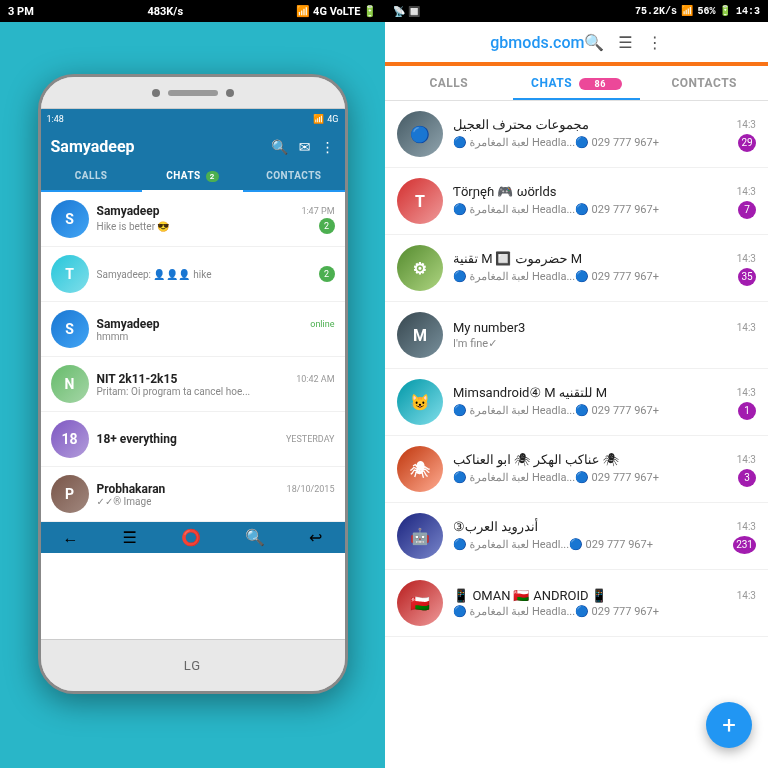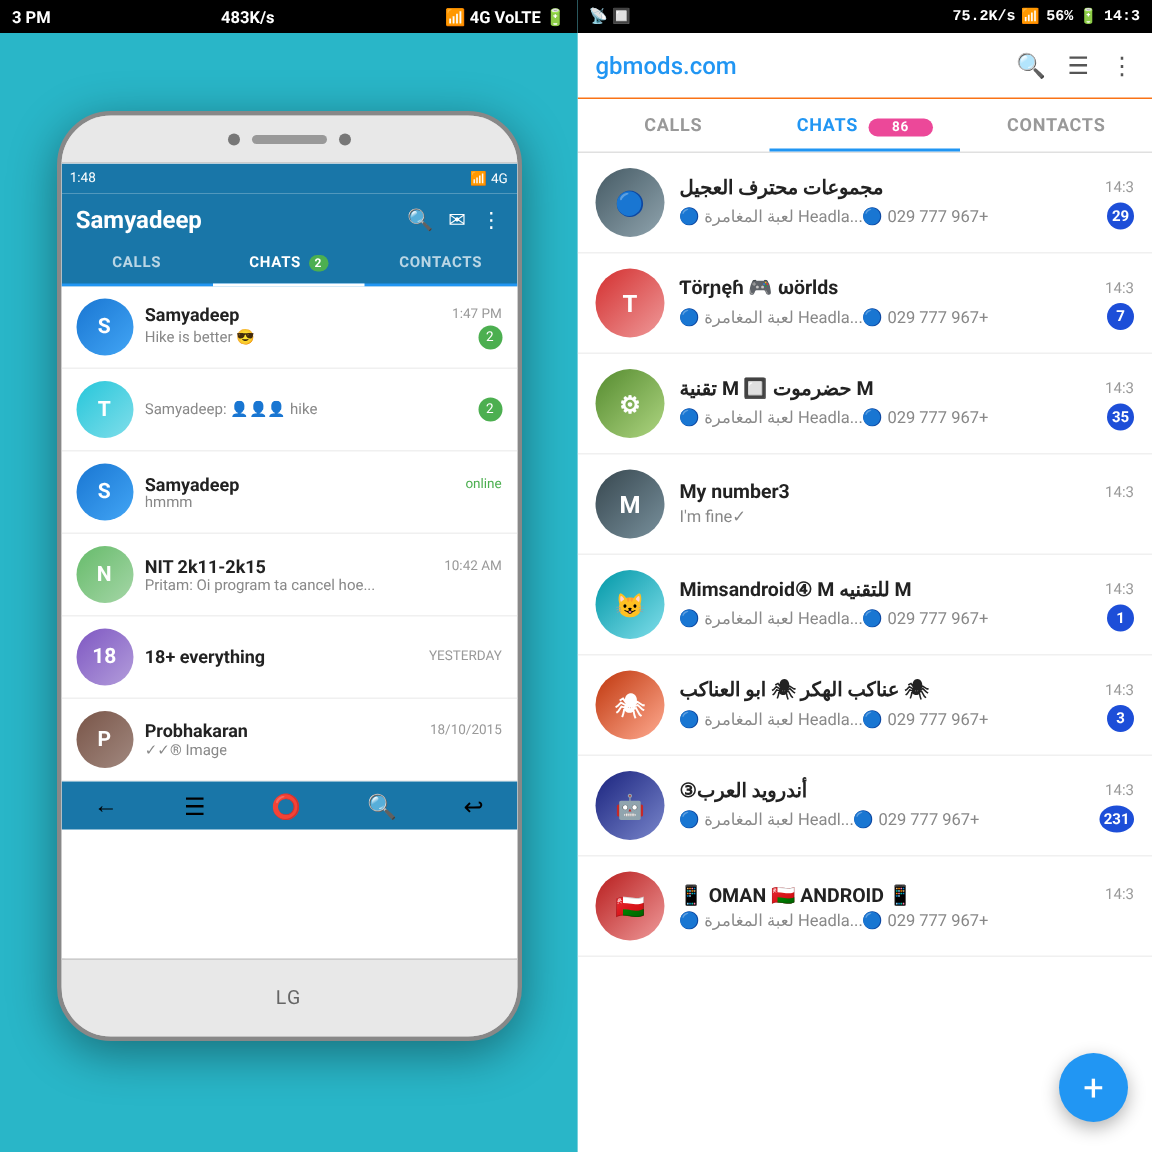--- a/index.html
+++ b/index.html
@@ -299,24 +299,24 @@
       display: flex;
       gap: 4px;
       align-items: center;
       font-family: Liberation Mono, monospace;
     }
 
     
     .app-top-bar {
       height: 44px;
       background: #fff;
-      border-bottom: 1px solid #f97316;
-      display: flex;
-      align-items: center;
-      justify-content: space-between;
+      border-bottom: 4px solid #f97316;
+      display: flex;
+      align-items: center;
+      justify-content: center;
       padding: 0 12px;
     }
 
     .app-domain {
       font-size: 16px;
       color: #2196F3;
       font-weight: 500;
     }
 
     .app-top-icons {
@@ -403,21 +403,21 @@
 
     .right-name-row {
       display: flex;
       justify-content: space-between;
       align-items: center;
       margin-bottom: 2px;
     }
 
     .right-chat-name {
       font-size: 13px;
-      font-weight: bold;
+      font-weight: normal;
       color: #222;
       direction: rtl;
     }
 
     .right-chat-time {
       font-size: 10px;
       color: #999;
       flex-shrink: 0;
     }
 
@@ -432,32 +432,31 @@
       color: #888;
       direction: rtl;
       text-align: right;
       white-space: nowrap;
       overflow: hidden;
       text-overflow: ellipsis;
       max-width: 270px;
     }
 
     .right-unread {
-      background: #1d4ed8;
+      background: #a21caf;
       color: #fff;
       border-radius: 50%;
       min-width: 18px;
       height: 18px;
       font-size: 10px;
       display: flex;
       align-items: center;
       justify-content: center;
       flex-shrink: 0;
       padding: 0 3px;
-      font-weight: bold;
     }
 
     
     .fab-button {
       position: absolute;
       bottom: 20px;
       right: 16px;
       width: 46px;
       height: 46px;
       border-radius: 50%;

